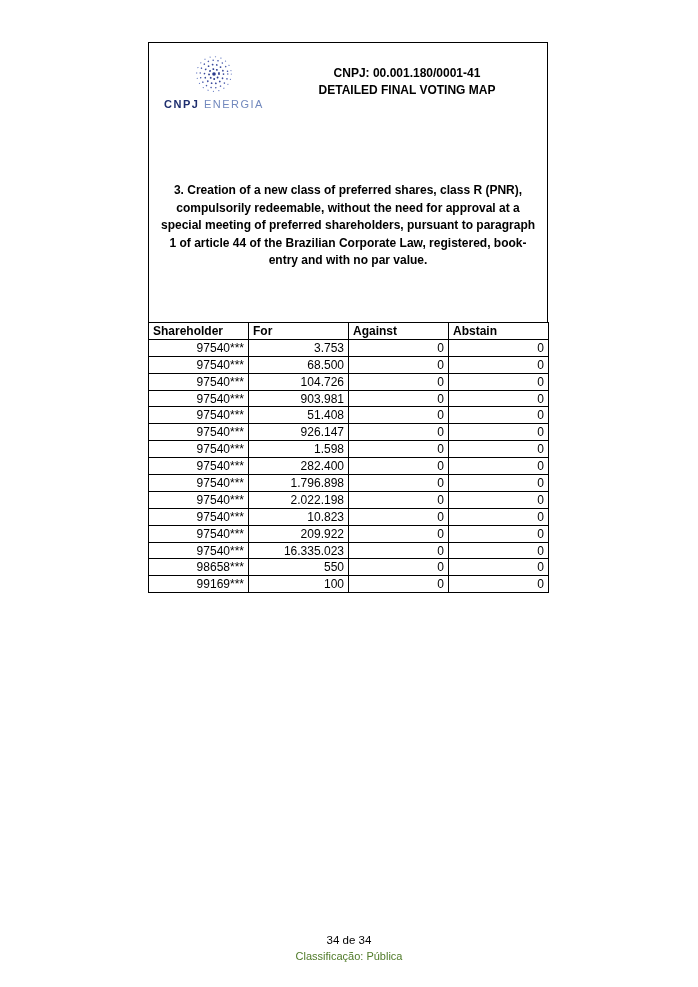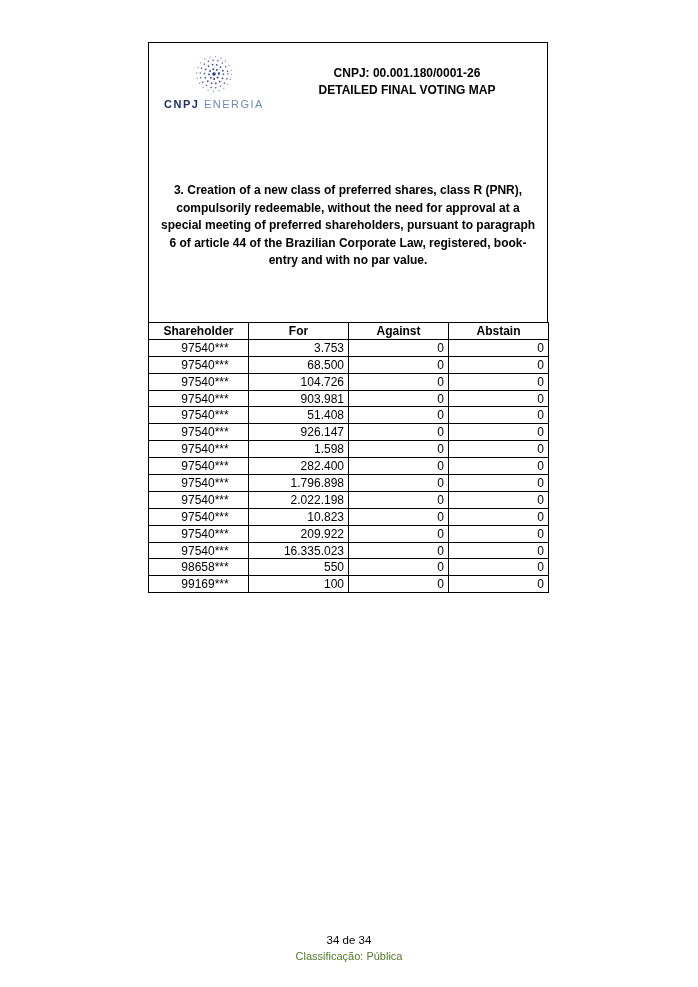--- a/index.html
+++ b/index.html
@@ -38,22 +38,22 @@
     border-collapse: collapse;
     font-size: 12px;
     table-layout: fixed;
   }
   .voting-table th, .voting-table td {
     border: 1px solid #000;
     height: 16.9px;
     padding: 0 4px;
     overflow: hidden; white-space: nowrap;
   }
-  .voting-table th { font-weight: bold; text-align: center; }
-  .voting-table td.col-sh { text-align: center; padding-left: 17px; }
+  .voting-table th { font-weight: bold; text-align: left; }
+  .voting-table td.col-sh { text-align: right; padding-left: 17px; }
   .voting-table td.col-num { text-align: right; }
 
   
   .footer-pagenum {
     position: absolute; left: 0; top: 934px; width: 100%;
     text-align: center; font-size: 11.5px; color: #000;
   }
   .footer-classification {
     position: absolute; left: 0; top: 950px; width: 100%;
     text-align: center; font-size: 11px; color: #4f7a28;
@@ -73,25 +73,25 @@
           <circle cx="19" cy="19" r="9.5" fill="none" stroke="#3a4a9c" stroke-width="1.7" stroke-dasharray="0.1 4.2" stroke-linecap="round"></circle>
           <circle cx="19" cy="19" r="13.8" fill="none" stroke="#4a5aac" stroke-width="1.5" stroke-dasharray="0.1 4.8" stroke-linecap="round"></circle>
           <circle cx="19" cy="19" r="17.3" fill="none" stroke="#6b7fc4" stroke-width="1.2" stroke-dasharray="0.1 5.4" stroke-linecap="round"></circle>
         </svg>
         <div class="logo-text">
           <span class="axia">CNPJ</span>
           <span class="energia">ENERGIA</span>
         </div>
       </div>
       <div class="header-text">
-        <div>CNPJ: 00.001.180/0001-26</div>
+        <div>CNPJ: 00.001.180/0001-41</div>
         <div>DETAILED FINAL VOTING MAP</div>
       </div>
     </div>
-    <div class="item-text">3.  Creation of a new class of preferred shares, class R (PNR), compulsorily redeemable, without the need for approval at a special meeting of preferred shareholders, pursuant to paragraph 6 of article 44 of the Brazilian Corporate Law, registered, book-entry and with no par value.</div>
+    <div class="item-text">3.  Creation of a new class of preferred shares, class R (PNR), compulsorily redeemable, without the need for approval at a special meeting of preferred shareholders, pursuant to paragraph 1 of article 44 of the Brazilian Corporate Law, registered, book-entry and with no par value.</div>
   </div>
 
   <table class="voting-table">
     <colgroup>
       <col style="width:100px">
         <col style="width:100px">
         <col style="width:100px">
         <col style="width:100px">
     </colgroup>
     <thead>

